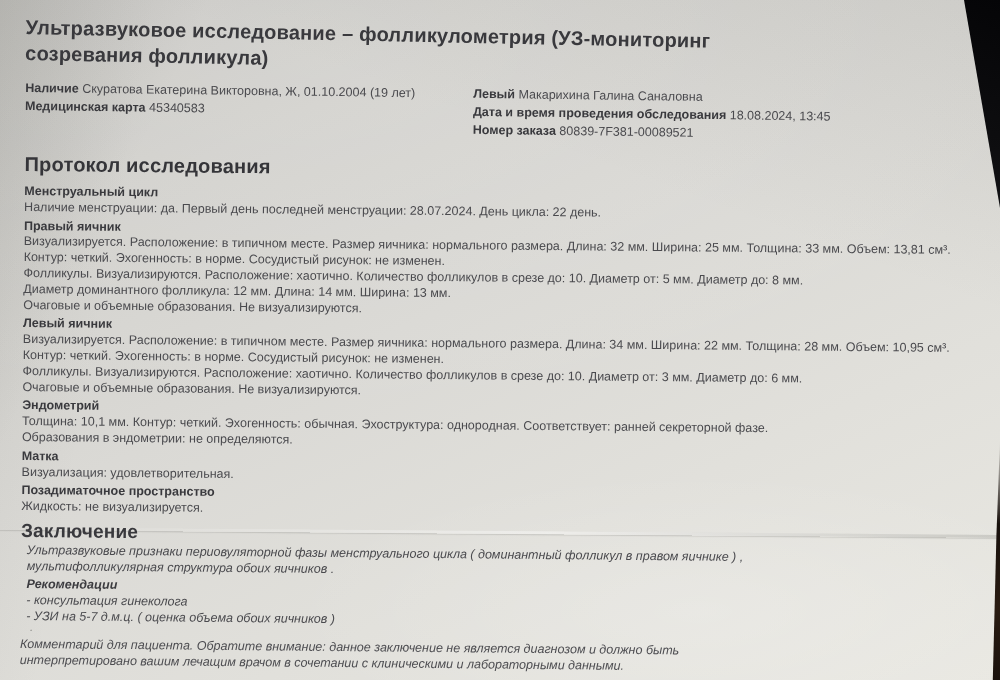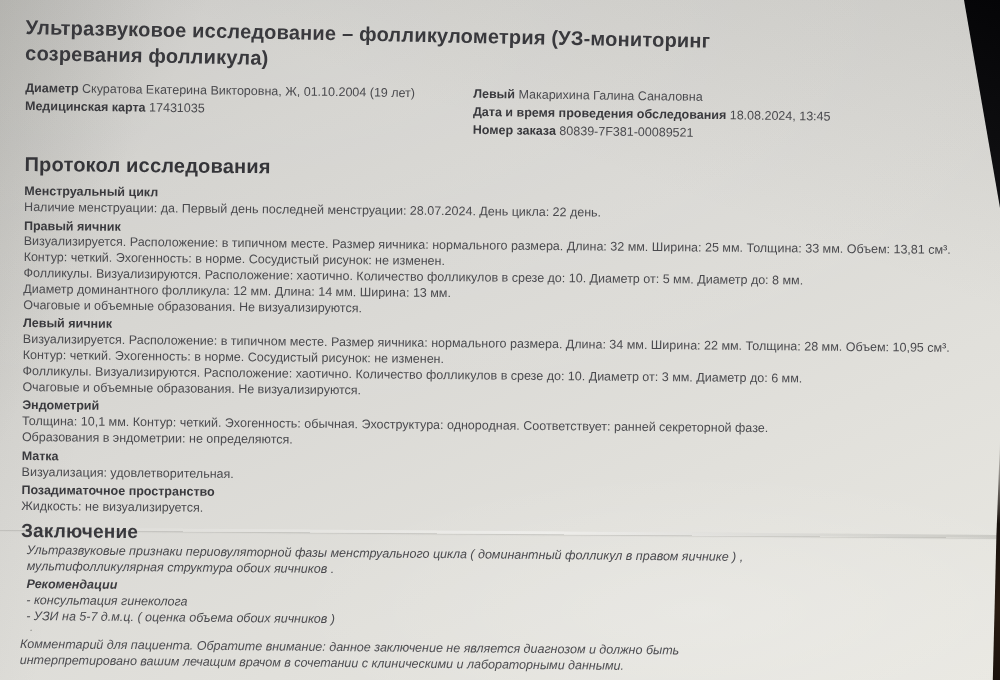--- a/index.html
+++ b/index.html
@@ -79,26 +79,26 @@
 <div class="sheen"></div>
 <div class="crease"></div>
 
 <div class="doc">
 
   <div class="doc-title">Ультразвуковое исследование – фолликулометрия (УЗ-мониторинг созревания фолликула)</div>
 
   <div class="meta">
     <div class="meta-left">
       <div class="line">
-        <b>Диаметр</b>
+        <b>Наличие</b>
         <span>Скуратова Екатерина Викторовна, Ж, 01.10.2004 (19 лет)</span>
       </div>
       <div class="line">
         <b>Медицинская карта</b>
-        <span>17431035</span>
+        <span>45340583</span>
       </div>
     </div>
     <div class="meta-right">
       <div class="line">
         <b>Левый</b>
         <span>Макарихина Галина Саналовна</span>
       </div>
       <div class="line">
         <b>Дата и время проведения обследования</b>
         <span>18.08.2024, 13:45</span>

